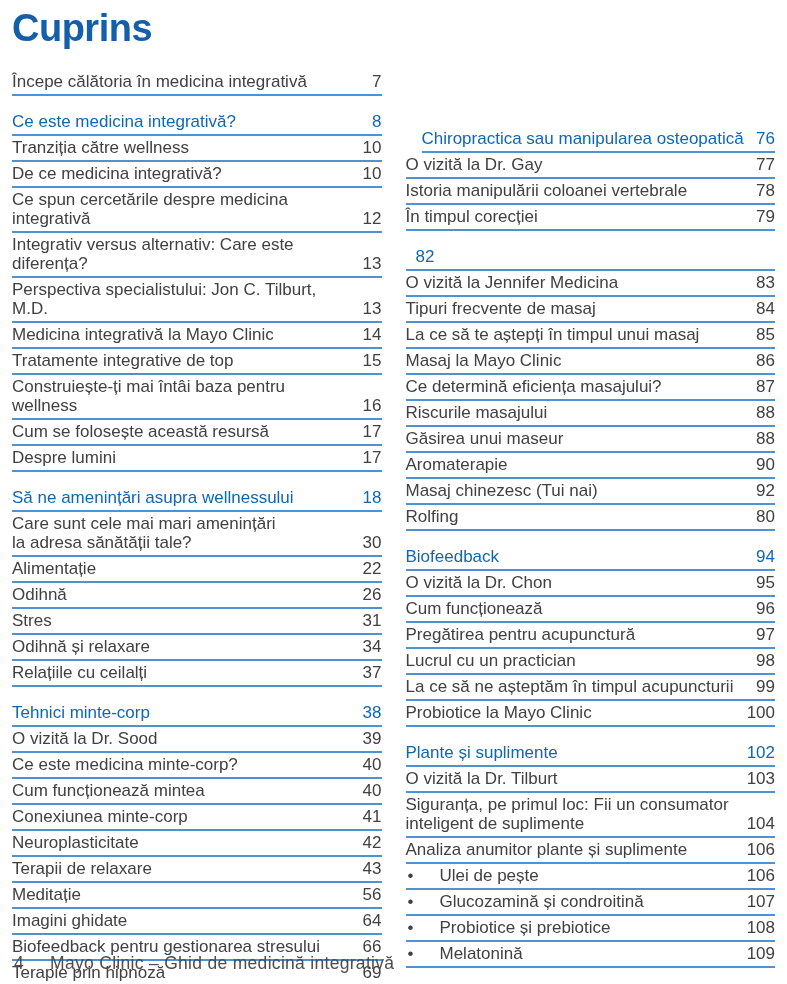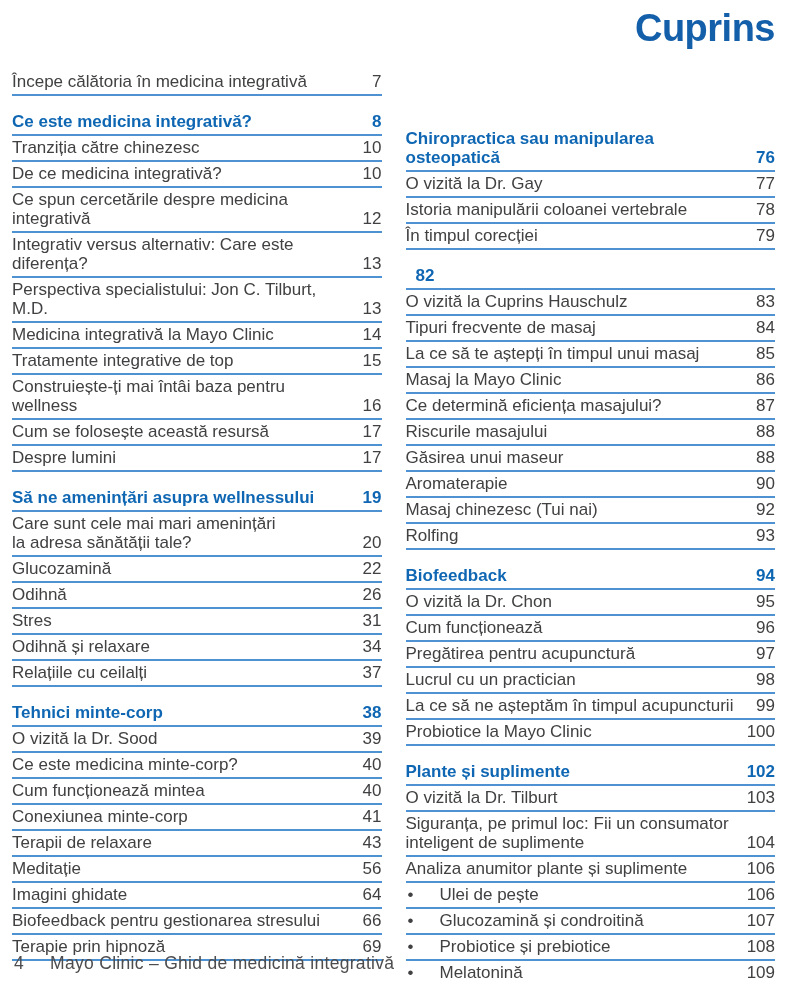--- a/index.html
+++ b/index.html
@@ -24,21 +24,20 @@
     width:100%;height:100%;
     position:relative;
   }
   .page-title{
     font-size:38px;
     font-weight:bold;
     color:var(--title-blue);
     letter-spacing:-0.5px;
     margin:2px 0 20px 0;
     line-height:1.1;
-    text-align:right;
   }
   .columns{
     display:flex;
     gap:24px;
     align-items:flex-start;
   }
   .col{flex:1;min-width:0;}
   .col-right{padding-top:57px;}
   .toc-row{
     display:flex;
@@ -53,24 +52,24 @@
   .toc-row .label{
     white-space:pre-line;
     flex:1;
   }
   .toc-row .pagenum{
     margin-left:10px;
     flex:none;
   }
   .toc-row.section{
     color:var(--header-blue);
-    font-weight:bold;
+    font-weight:normal;
     margin-top:14px;
   }
-  .col .toc-row.section:first-child{margin-top:0;}
+  .col .toc-row.section:first-child{margin-top:0;margin-left:16px;}
   .toc-row.bullet .bullet-glyph{
     flex:none;
     width:34px;
     padding-left:2px;
     color:var(--text-gray);
   }
   .page-footer{
     position:absolute;
     left:14px;
     bottom:10px;
@@ -91,21 +90,21 @@
     <div class="col col-left">
         <div class="toc-row entry">
           <span class="label">Începe călătoria în medicina integrativă</span>
           <span class="pagenum">7</span>
         </div>
         <div class="toc-row section">
           <span class="label">Ce este medicina integrativă?</span>
           <span class="pagenum">8</span>
         </div>
         <div class="toc-row entry">
-          <span class="label">Tranziția către chinezesc</span>
+          <span class="label">Tranziția către wellness</span>
           <span class="pagenum">10</span>
         </div>
         <div class="toc-row entry">
           <span class="label">De ce medicina integrativă?</span>
           <span class="pagenum">10</span>
         </div>
         <div class="toc-row entry">
           <span class="label">Ce spun cercetările despre medicina integrativă</span>
           <span class="pagenum">12</span>
         </div>
@@ -132,29 +131,29 @@
         <div class="toc-row entry">
           <span class="label">Cum se folosește această resursă</span>
           <span class="pagenum">17</span>
         </div>
         <div class="toc-row entry">
           <span class="label">Despre lumini</span>
           <span class="pagenum">17</span>
         </div>
         <div class="toc-row section">
           <span class="label">Să ne amenințări asupra wellnessului</span>
-          <span class="pagenum">19</span>
+          <span class="pagenum">18</span>
         </div>
         <div class="toc-row entry">
           <span class="label">Care sunt cele mai mari amenințări
 la adresa sănătății tale?</span>
-          <span class="pagenum">20</span>
-        </div>
-        <div class="toc-row entry">
-          <span class="label">Glucozamină</span>
+          <span class="pagenum">30</span>
+        </div>
+        <div class="toc-row entry">
+          <span class="label">Alimentație</span>
           <span class="pagenum">22</span>
         </div>
         <div class="toc-row entry">
           <span class="label">Odihnă</span>
           <span class="pagenum">26</span>
         </div>
         <div class="toc-row entry">
           <span class="label">Stres</span>
           <span class="pagenum">31</span>
         </div>
@@ -180,20 +179,24 @@
         </div>
         <div class="toc-row entry">
           <span class="label">Cum funcționează mintea</span>
           <span class="pagenum">40</span>
         </div>
         <div class="toc-row entry">
           <span class="label">Conexiunea minte-corp</span>
           <span class="pagenum">41</span>
         </div>
         <div class="toc-row entry">
+          <span class="label">Neuroplasticitate</span>
+          <span class="pagenum">42</span>
+        </div>
+        <div class="toc-row entry">
           <span class="label">Terapii de relaxare</span>
           <span class="pagenum">43</span>
         </div>
         <div class="toc-row entry">
           <span class="label">Meditație</span>
           <span class="pagenum">56</span>
         </div>
         <div class="toc-row entry">
           <span class="label">Imagini ghidate</span>
           <span class="pagenum">64</span>
@@ -221,21 +224,21 @@
           <span class="pagenum">78</span>
         </div>
         <div class="toc-row entry">
           <span class="label">În timpul corecției</span>
           <span class="pagenum">79</span>
         </div>
         <div class="toc-row section">
           <span class="pagenum">82</span>
         </div>
         <div class="toc-row entry">
-          <span class="label">O vizită la Cuprins Hauschulz</span>
+          <span class="label">O vizită la Jennifer Medicina</span>
           <span class="pagenum">83</span>
         </div>
         <div class="toc-row entry">
           <span class="label">Tipuri frecvente de masaj</span>
           <span class="pagenum">84</span>
         </div>
         <div class="toc-row entry">
           <span class="label">La ce să te aștepți în timpul unui masaj</span>
           <span class="pagenum">85</span>
         </div>
@@ -258,21 +261,21 @@
         <div class="toc-row entry">
           <span class="label">Aromaterapie</span>
           <span class="pagenum">90</span>
         </div>
         <div class="toc-row entry">
           <span class="label">Masaj chinezesc (Tui nai)</span>
           <span class="pagenum">92</span>
         </div>
         <div class="toc-row entry">
           <span class="label">Rolfing</span>
-          <span class="pagenum">93</span>
+          <span class="pagenum">80</span>
         </div>
         <div class="toc-row section">
           <span class="label">Biofeedback</span>
           <span class="pagenum">94</span>
         </div>
         <div class="toc-row entry">
           <span class="label">O vizită la Dr. Chon</span>
           <span class="pagenum">95</span>
         </div>
         <div class="toc-row entry">

